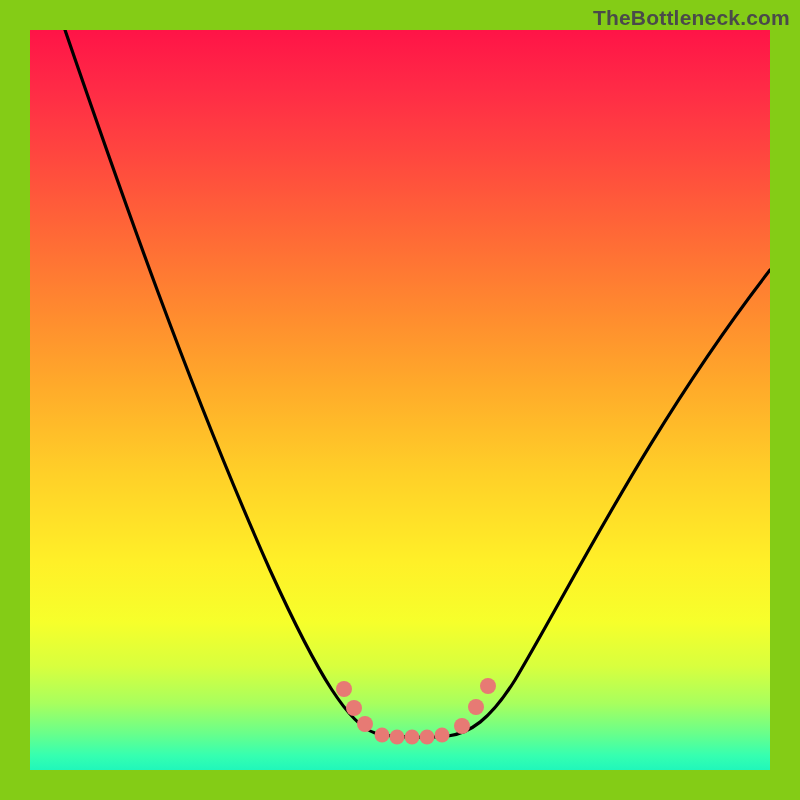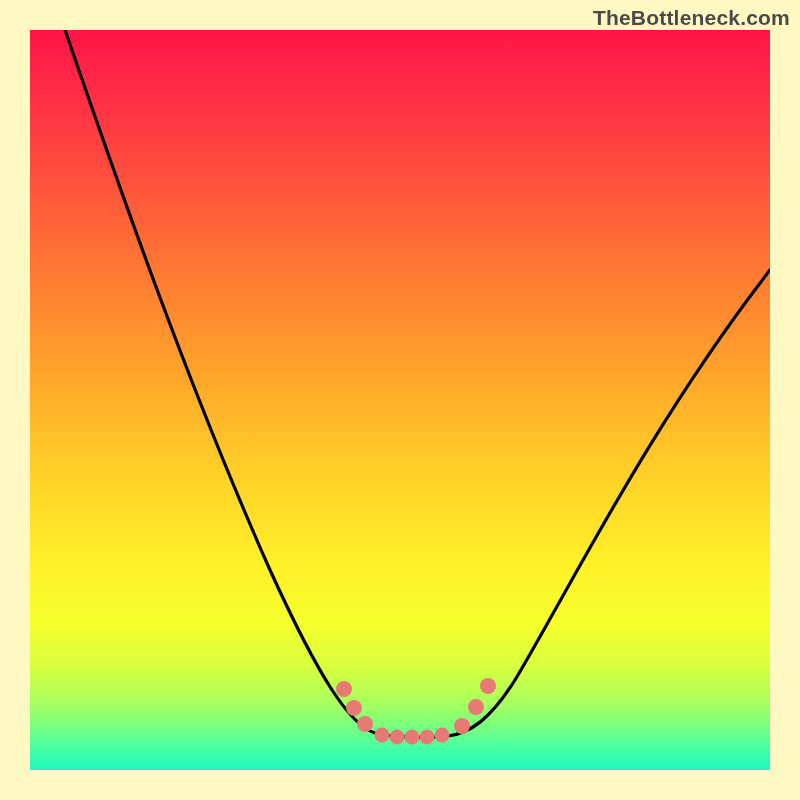--- a/index.html
+++ b/index.html
@@ -8,21 +8,21 @@
     width: 800px;
     height: 800px;
     overflow: hidden;
     background: #000;
     font-family: Arial, Helvetica, sans-serif;
   }
   .frame {
     position: relative;
     width: 800px;
     height: 800px;
-    background: #fef9c3;
+    background: #84cc16;
   }
   .plot-area {
     position: absolute;
     left: 30px;
     top: 30px;
     width: 740px;
     height: 740px;
     overflow: hidden;
   }
   .gradient-bg {

